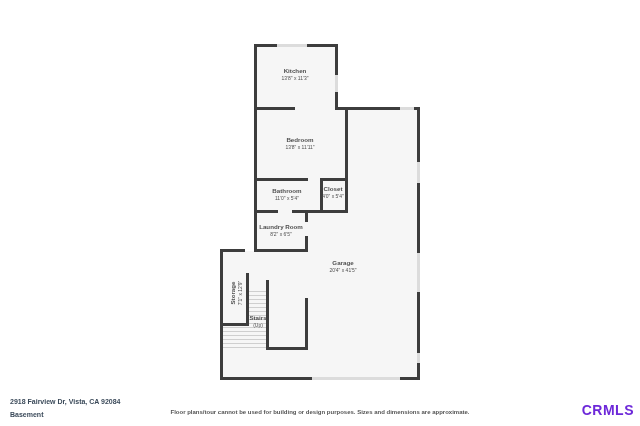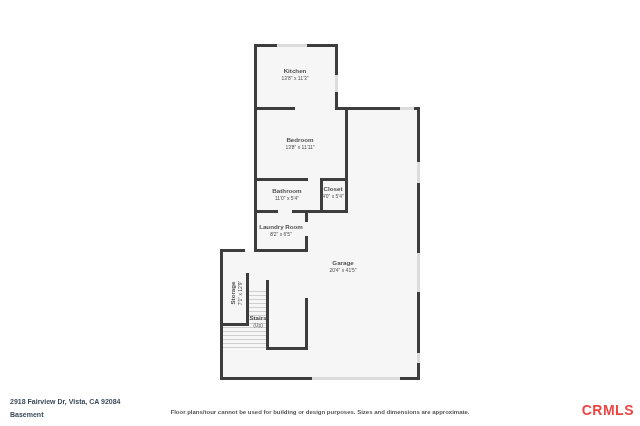--- a/index.html
+++ b/index.html
@@ -16,21 +16,21 @@
   .room-label{
     position:absolute;text-align:center;color:var(--label,#4f4f4f);
     white-space:nowrap;transform:translate(-50%,-50%) scale(0.62);
   }
   .room-label.rot{transform:translate(-50%,-50%) rotate(-90deg) scale(0.62)}
   .room-name{font-size:10px;font-weight:700;line-height:1.25}
   .room-dims{font-size:8px;font-weight:400;line-height:1.2}
   .address{position:absolute;left:10px;top:398px;font-size:7px;font-weight:700;color:#3b4a5a}
   .level{position:absolute;left:10px;top:411px;font-size:7px;font-weight:700;color:#3b4a5a}
   .disclaimer{position:absolute;left:0;right:0;top:409px;text-align:center;font-size:6px;font-weight:700;color:#555}
-  .watermark{position:absolute;right:6px;top:402px;font-size:14px;font-weight:700;letter-spacing:.5px;color:#ef4444}
+  .watermark{position:absolute;right:6px;top:402px;font-size:14px;font-weight:700;letter-spacing:.5px;color:#6d28d9}
 </style>
 </head>
 <body>
 
 <div class="fp">
     <div class="fill" style="left: 254px; top: 44px; width: 81px; height: 65px;"></div>
     <div class="fill" style="left: 254px; top: 109px; width: 91px; height: 71px;"></div>
     <div class="fill" style="left: 254px; top: 180px; width: 91px; height: 32px;"></div>
     <div class="fill" style="left: 254px; top: 212px; width: 51px; height: 39px;"></div>
     <div class="fill" style="left: 345px; top: 109px; width: 73px; height: 104px;"></div>

